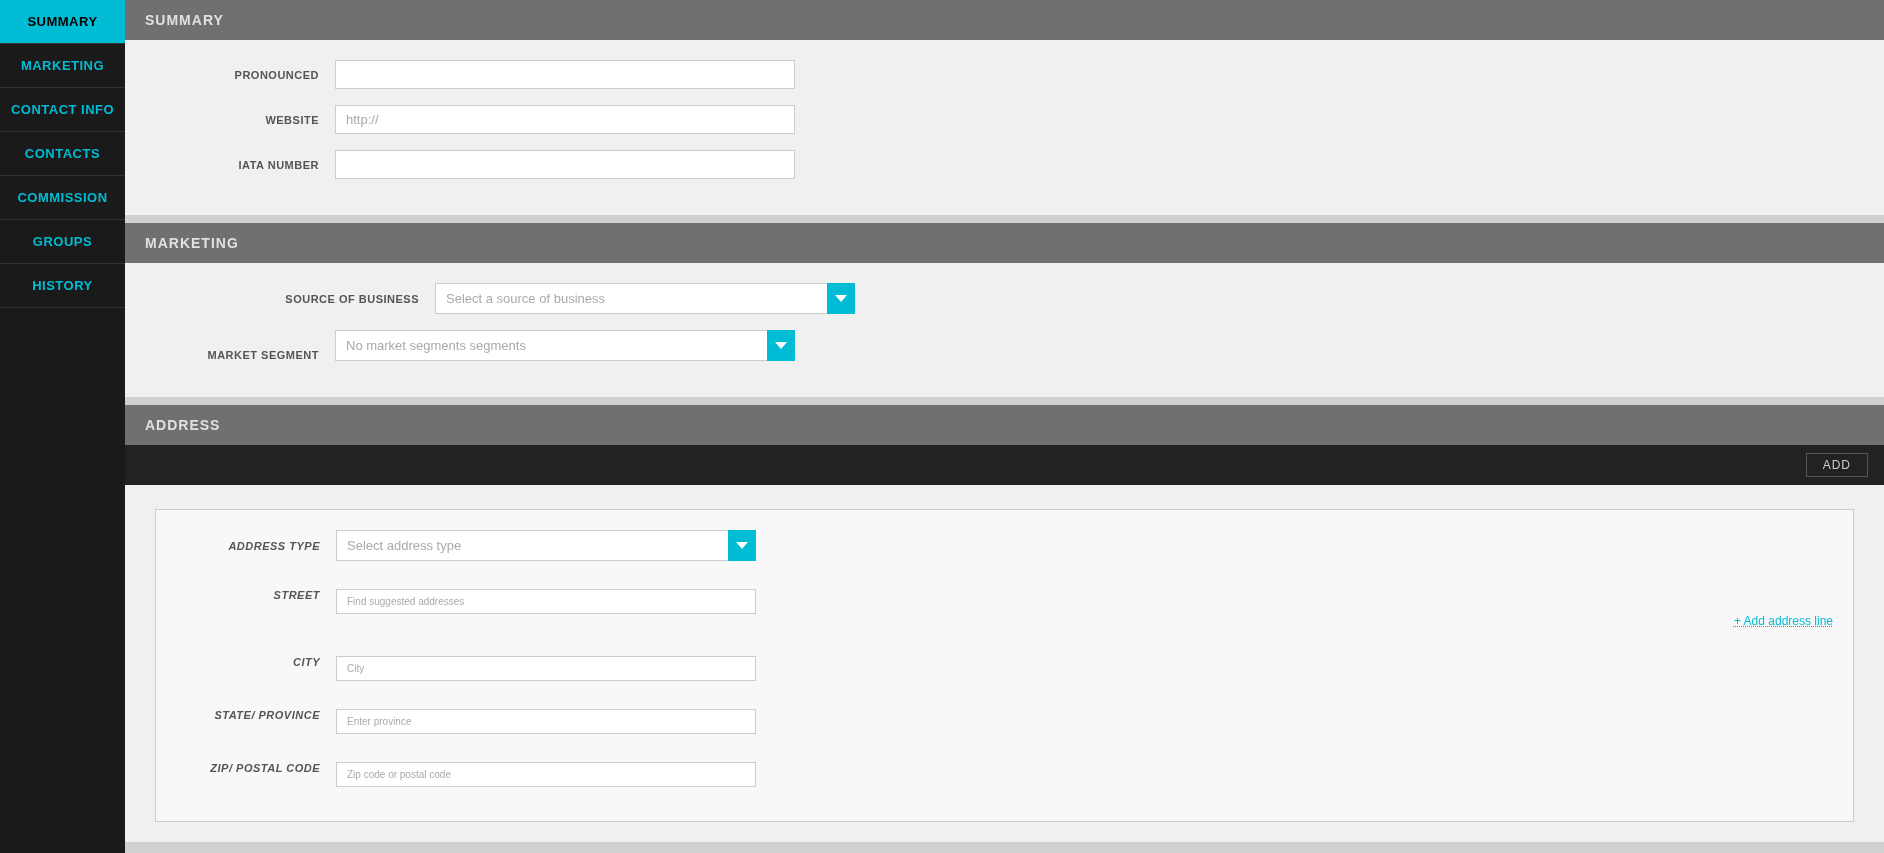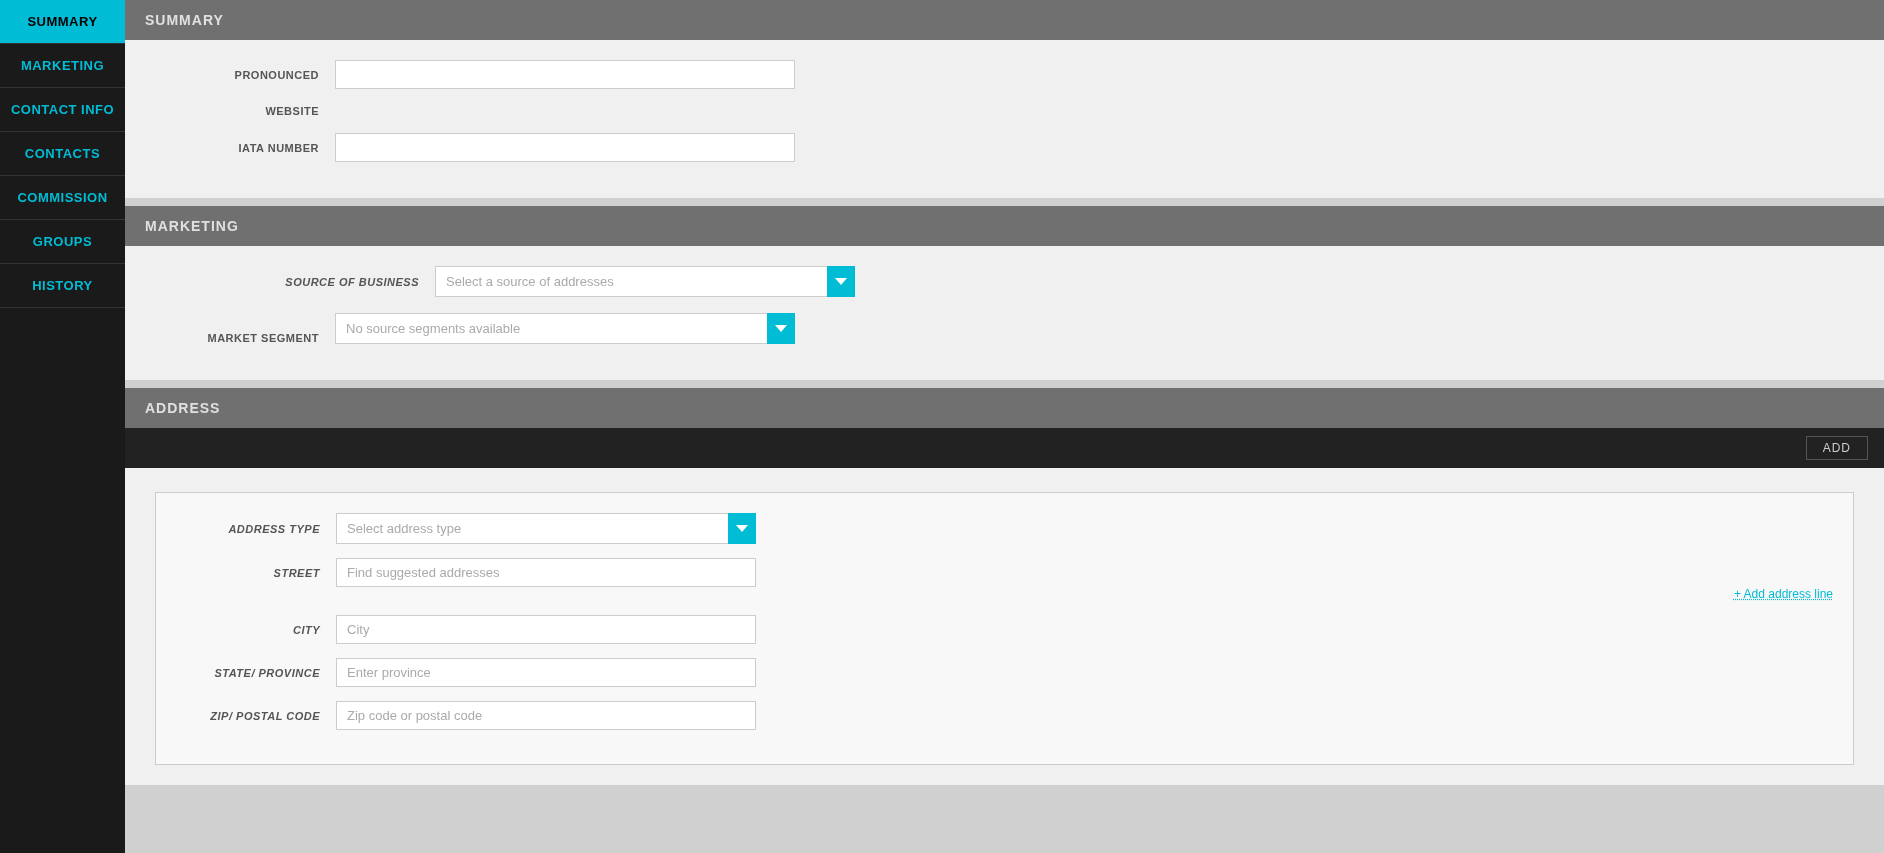--- a/index.html
+++ b/index.html
@@ -167,21 +167,20 @@
     }
 
     .source-label {
       font-size: 11px;
       font-weight: bold;
       color: #555;
       letter-spacing: 0.5px;
       min-width: 160px;
       text-align: right;
       padding-right: 16px;
-      font-style: italic;
     }
 
     
     .address-section {
       margin-top: 8px;
     }
 
     .address-toolbar {
       background: #222;
       padding: 8px 16px;
@@ -227,24 +226,25 @@
       min-width: 160px;
       text-align: right;
       padding-right: 16px;
       font-style: italic;
     }
 
     .address-input {
       border: 1px solid #ccc;
       background: #fff;
       padding: 6px 10px;
-      font-size: 13px;
+      font-size: 10px;
       color: #333;
       outline: none;
       width: 420px;
+      margin-top: 14px;
     }
 
     .address-input::placeholder {
       color: #aaa;
     }
 
     .add-address-line {
       color: #00bcd4;
       font-size: 12px;
       text-decoration: underline dotted;
@@ -299,20 +299,21 @@
       <div class="form-row">
         <label class="form-label">
           <span>PRONOUNCED</span>
         </label>
         <input class="form-input" type="text" style="">
       </div>
       <div class="form-row">
         <label class="form-label">
           <span>WEBSITE</span>
         </label>
+        <input class="form-input" type="text" placeholder="http://" style="">
       </div>
       <div class="form-row">
         <label class="form-label">
           <span>IATA NUMBER</span>
         </label>
         <input class="form-input" type="text" style="">
       </div>
     </div>
   </div>
 
@@ -322,34 +323,34 @@
     </div>
     <div class="marketing-body">
 
       <div class="marketing-row two-col-marketing">
         <div style="display:flex;align-items:center;margin-left:120px;">
           <label class="source-label">
             <span>SOURCE OF BUSINESS</span>
           </label>
           <div class="select-wrapper">
             <div class="select-field source-business-select">
-              <span style="color:#aaa;">Select a source of addresses</span>
+              <span style="color:#aaa;">Select a source of business</span>
             </div>
             <div class="select-arrow"></div>
           </div>
         </div>
       </div>
 
       <div class="marketing-row">
         <label class="form-label">
           <span>MARKET SEGMENT</span>
         </label>
         <div class="select-wrapper">
           <div class="select-field market-segment-select">
-            <span style="color:#aaa;">No source segments available</span>
+            <span style="color:#aaa;">No market segments segments</span>
           </div>
           <div class="select-arrow"></div>
         </div>
       </div>
     </div>
   </div>
 
   <div class="address-section">
     <div class="section-header">
       <span>ADDRESS</span>

